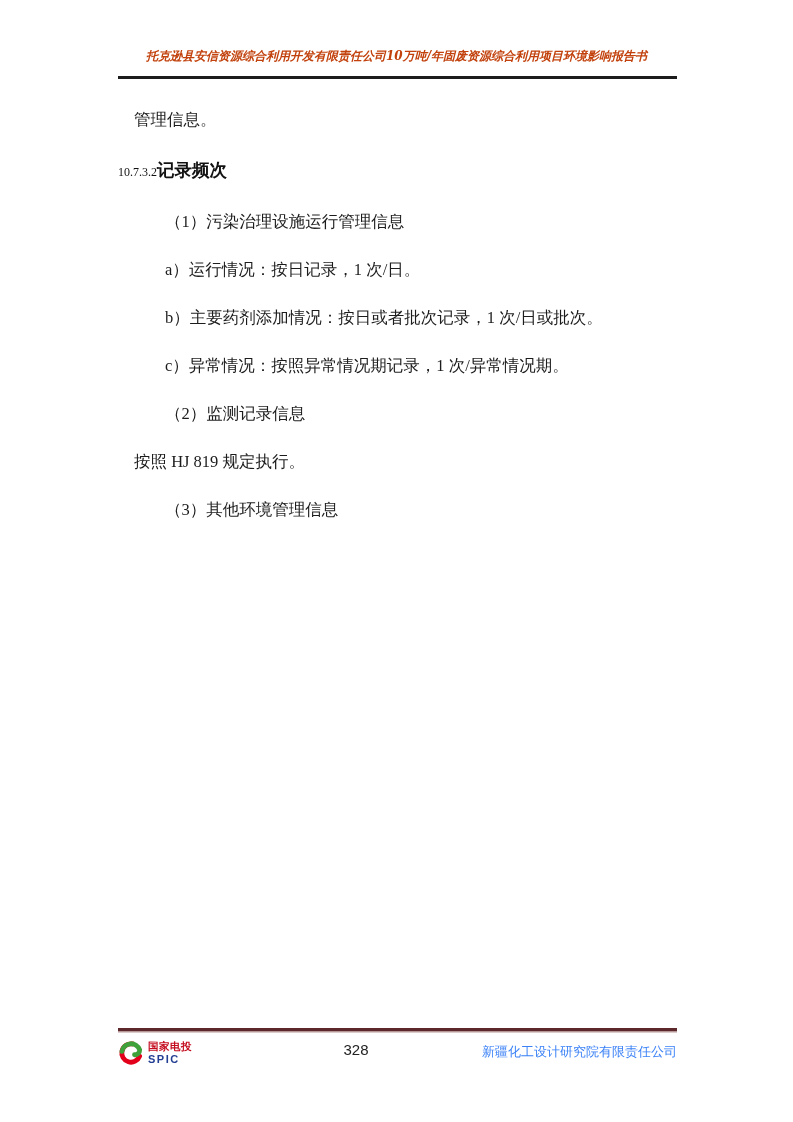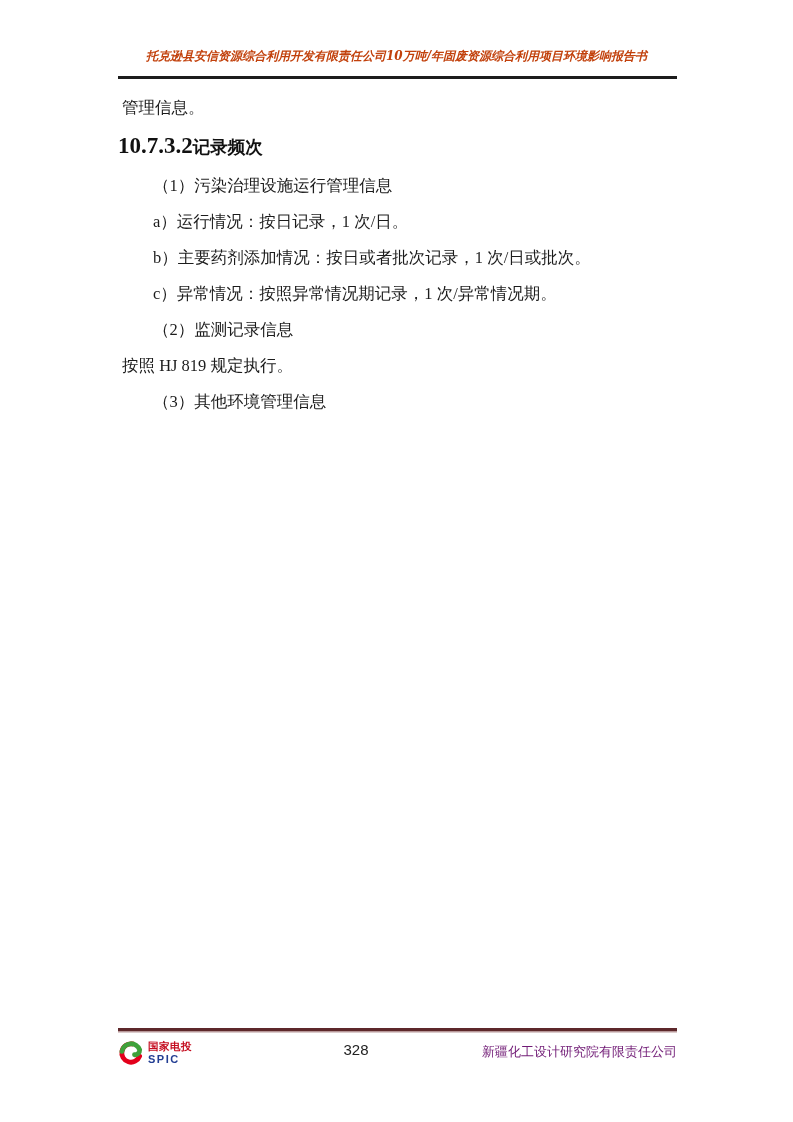--- a/index.html
+++ b/index.html
@@ -43,40 +43,40 @@
   
   .doc-body {
     position: absolute;
     left: 118px;
     top: 88px;
     width: 562px;
     color: #1c1c1c;
     font-size: 16.5px;
   }
   .line {
-    margin: 4px;
+    margin: 16px;
     height: 32px;
     line-height: 32px;
     white-space: nowrap;
     font-family: "Liberation Serif", serif;
   }
   .line.indent {
     padding-left: 31px;
   }
   .sec-heading {
     margin: 0;
     height: 38px;
     line-height: 36px;
     white-space: nowrap;
     color: #111111;
   }
   .sec-num {
     font-family: "Liberation Serif", serif;
-    font-weight: 700;
-    font-size: 23px;
+    font-weight: 400;
+    font-size: 12px;
   }
   .sec-txt {
     font-family: "Liberation Sans", sans-serif;
     font-weight: 700;
     font-size: 17.5px;
   }
 
   
   .footer-rule {
     position: absolute;
@@ -128,21 +128,21 @@
     color: #222222;
   }
   .footer-company {
     position: absolute;
     left: 0;
     top: 1043px;
     width: 677px;
     text-align: right;
     font-family: "Liberation Serif", serif;
     font-size: 13px;
-    color: #701a75;
+    color: #3b82f6;
     white-space: nowrap;
   }
 </style>
 </head>
 <body>
 
 <div class="page">
 
   <div class="header-title">托克逊县安信资源综合利用开发有限责任公司10万吨/年固废资源综合利用项目环境影响报告书</div>
   <div class="header-rule"></div>

